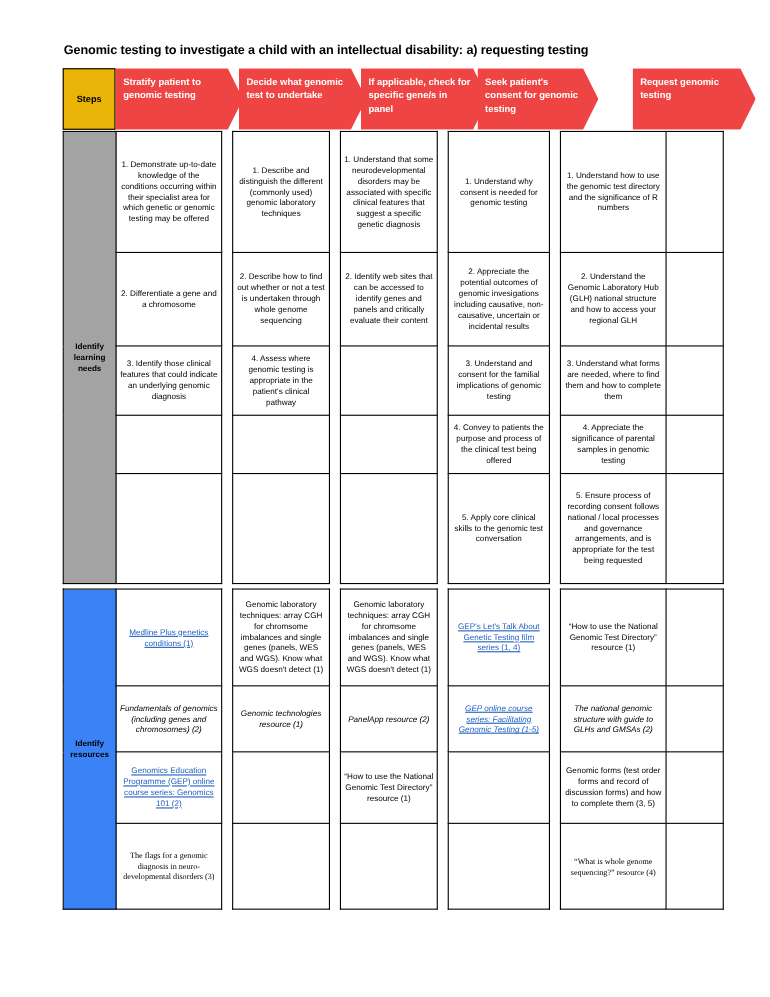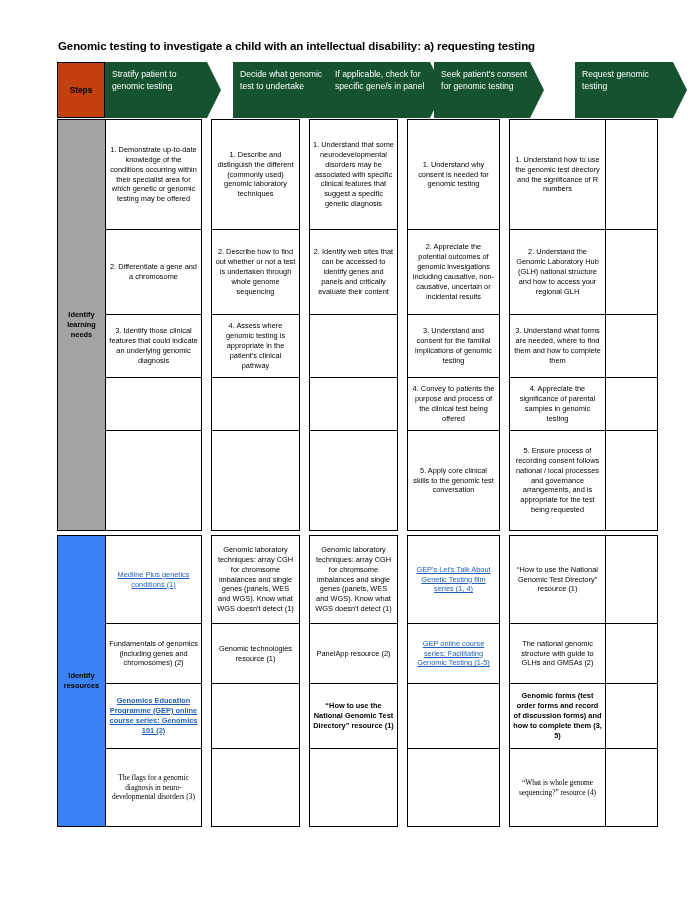--- a/index.html
+++ b/index.html
@@ -41,37 +41,37 @@
     top: 62px;
     width: 590px;
     height: 56px;
   }
   .steps-box {
     position: absolute;
     left: 0;
     top: 0;
     width: 48px;
     height: 56px;
-    background: #c2410c;
+    background: #eab308;
     border: 1.4px solid #000000;
     box-sizing: border-box;
     display: flex;
     align-items: center;
     justify-content: center;
     font-size: 8.3px;
     font-weight: bold;
   }
   .chevron {
     position: absolute;
     top: 0;
     height: 56px;
-    background: #14532d;
+    background: #ef4444;
     color: #ffffff;
     font-size: 8.6px;
-    font-weight: normal;
+    font-weight: bold;
     line-height: 1.45;
     box-sizing: border-box;
     padding: 6px 16px 6px 7px;
     -webkit-clip-path: polygon(0 0, calc(100% - 14px) 0, 100% 50%, calc(100% - 14px) 100%, 0 100%);
     clip-path: polygon(0 0, calc(100% - 14px) 0, 100% 50%, calc(100% - 14px) 100%, 0 100%);
   }
   .chevron span { display: block; }
 
   
   .grid {
@@ -119,21 +119,21 @@
 <div class="page">
 
   <div class="doc-title">Genomic testing to investigate a child with an intellectual disability: a) requesting testing</div>
 
   <div class="header-band">
     <div class="steps-box">Steps</div>
 
     <div class="chevron" style="left:48px; width:116px;">
       <span>Stratify patient to genomic testing</span>
     </div>
-    <div class="chevron" style="left:160px; width:116px;margin-left:16px;">
+    <div class="chevron" style="left:160px; width:116px;">
       <span>Decide what genomic test to undertake</span>
     </div>
     <div class="chevron" style="left:271px; width:116px;">
       <span>If applicable, check for specific gene/s in panel</span>
     </div>
     <div class="chevron" style="left:377px; width:110px;">
       <span>Seek patient's consent for genomic testing</span>
     </div>
     <div class="chevron" style="left:478px; width:112px;margin-left:40px;">
       <span>Request genomic testing</span>
@@ -237,36 +237,36 @@
         <td>Genomic laboratory techniques: array CGH for chromsome imbalances and single genes (panels, WES and WGS). Know what WGS doesn't detect (1)</td>
         <td class="gap"></td>
         <td>
           <a class="link">GEP's Let's Talk About Genetic Testing film series (1, 4)</a>
         </td>
         <td class="gap"></td>
         <td>“How to use the National Genomic Test Directory” resource (1)</td>
         <td></td>
       </tr>
 
-      <tr style="height: 60px;">
+      <tr style="height: 60px; font-style: italic;">
         <td>Fundamentals of genomics (including genes and chromosomes) (2)</td>
         <td class="gap"></td>
         <td>Genomic technologies resource (1)</td>
         <td class="gap"></td>
         <td>PanelApp resource (2)</td>
         <td class="gap"></td>
         <td>
           <a class="link">GEP online course series: Facilitating Genomic Testing (1-5)</a>
         </td>
         <td class="gap"></td>
         <td>The national genomic structure with guide to GLHs and GMSAs (2)</td>
         <td></td>
       </tr>
 
-      <tr style="height: 65px; font-weight: bold;">
+      <tr style="height: 65px;">
         <td>
           <a class="link">Genomics Education Programme (GEP) online course series: Genomics 101 (2)</a>
         </td>
         <td class="gap"></td>
         <td></td>
         <td class="gap"></td>
         <td>“How to use the National Genomic Test Directory” resource (1)</td>
         <td class="gap"></td>
         <td></td>
         <td class="gap"></td>

